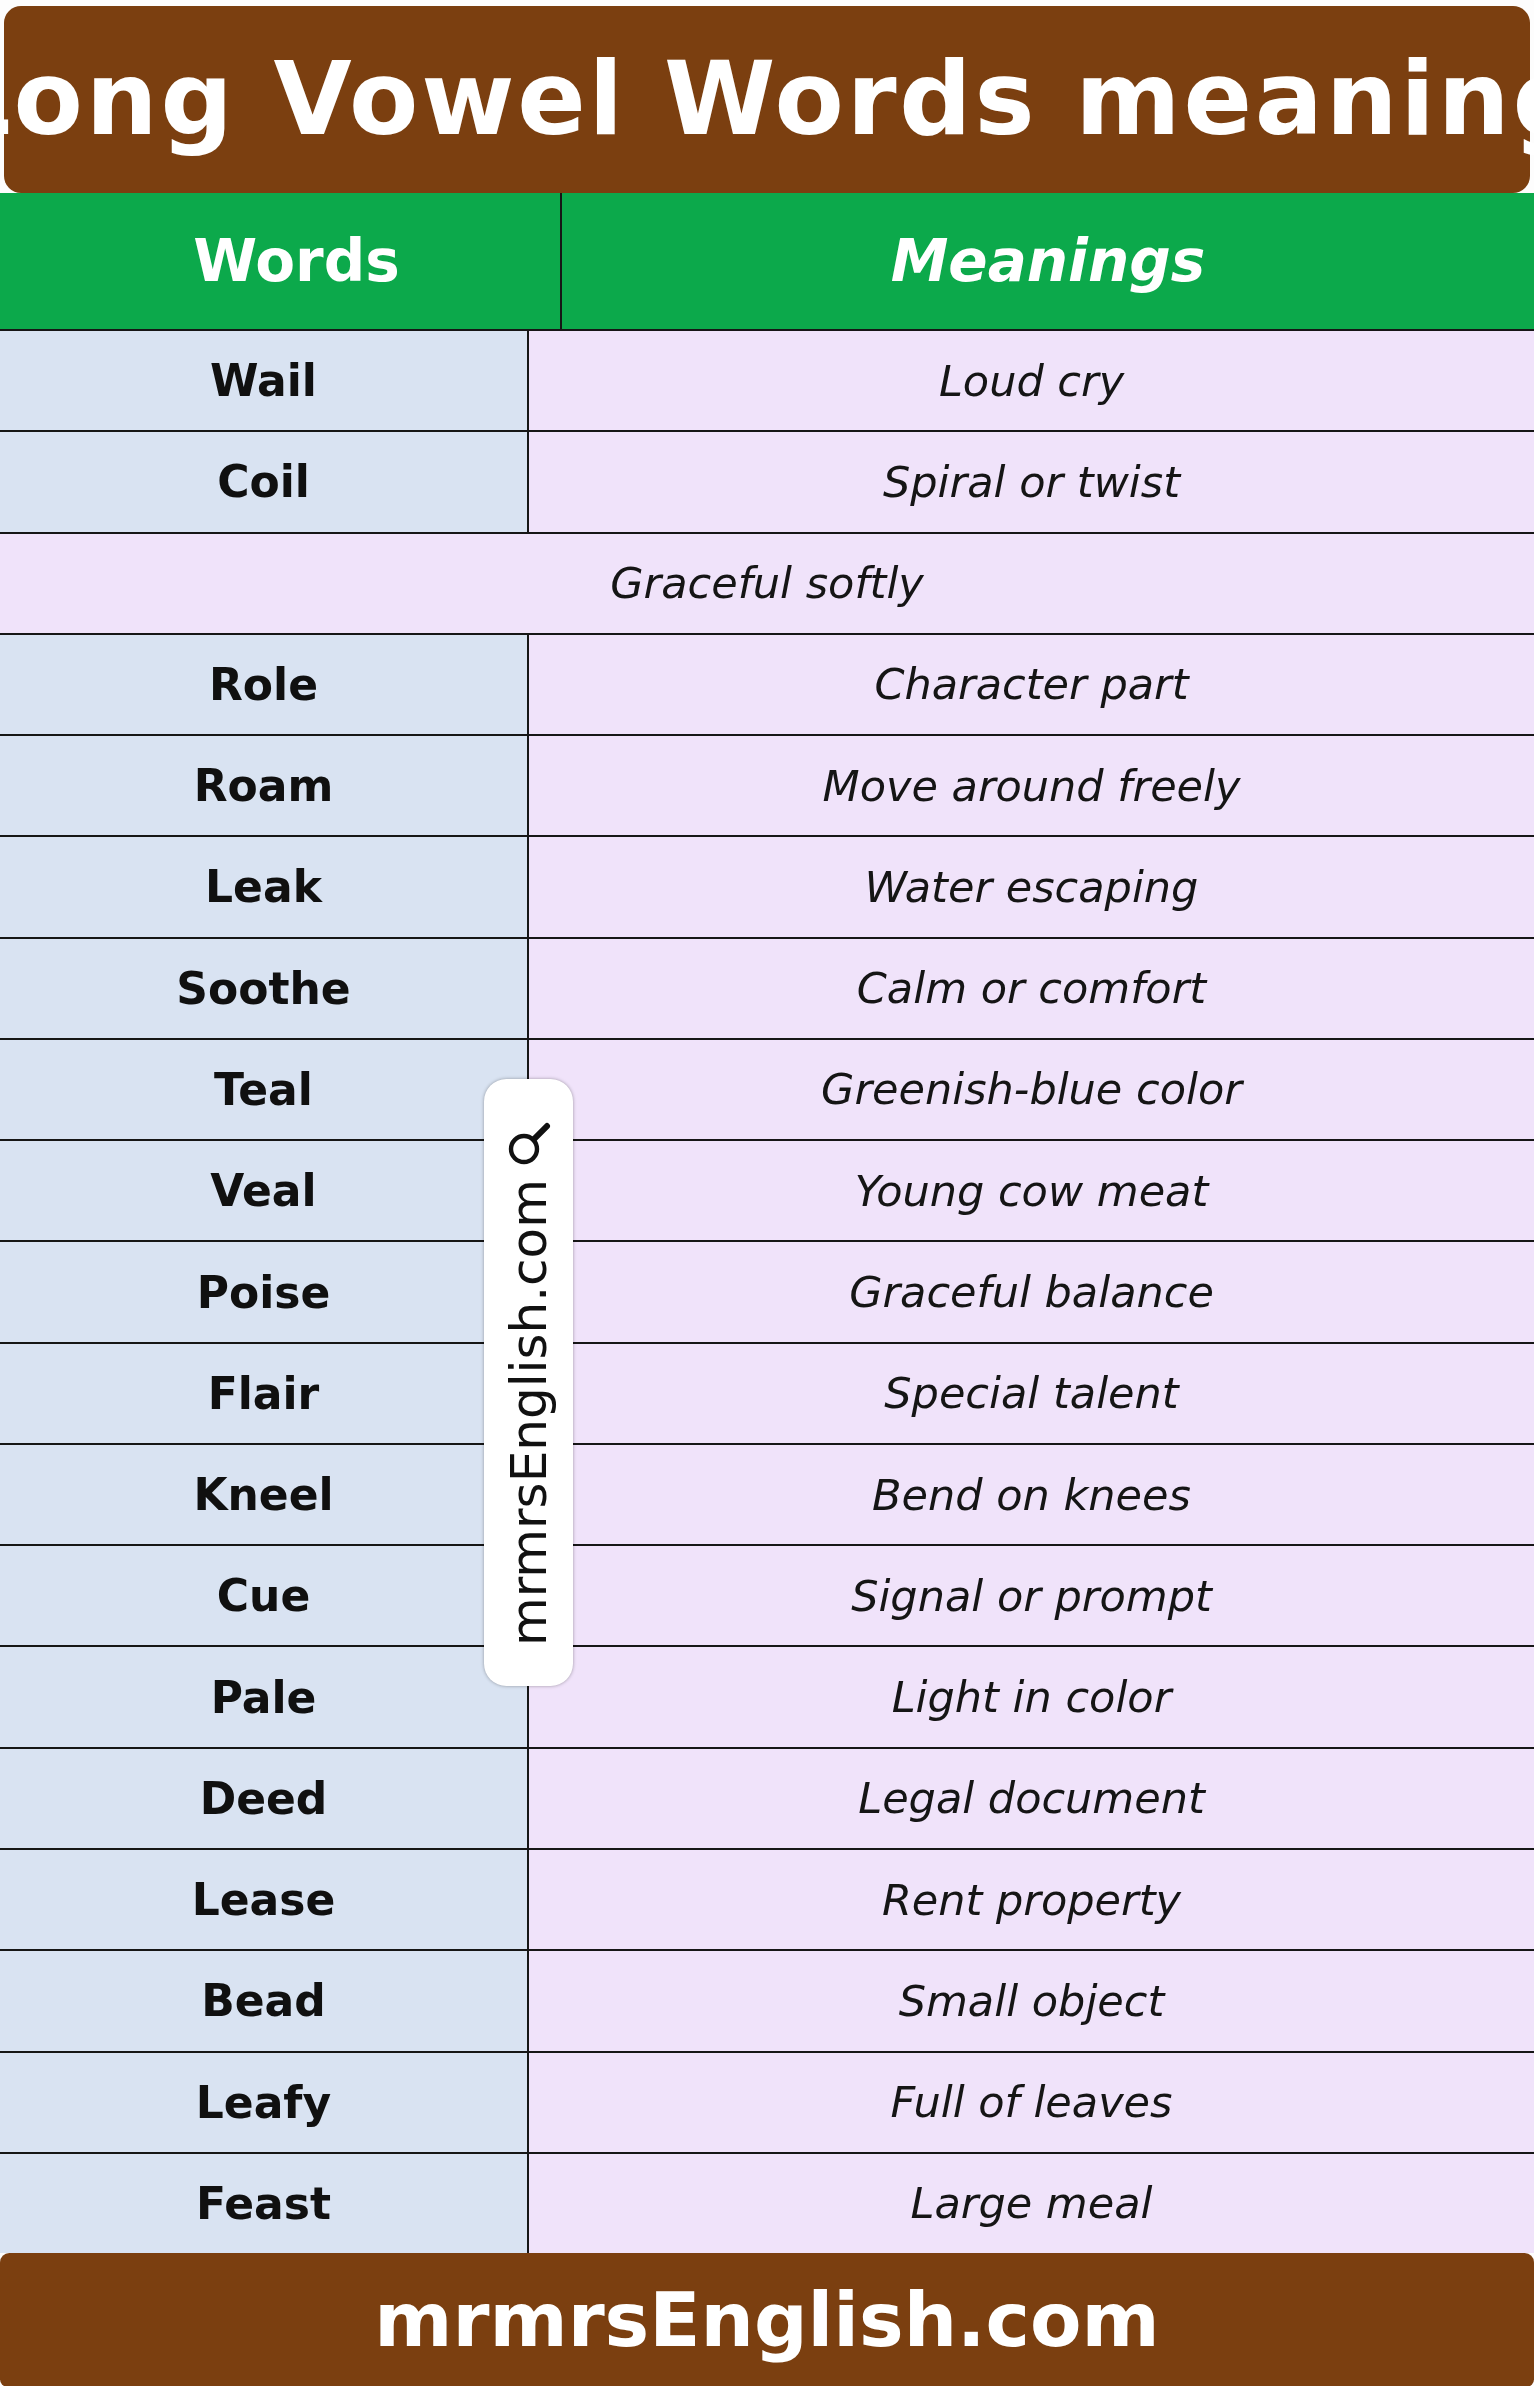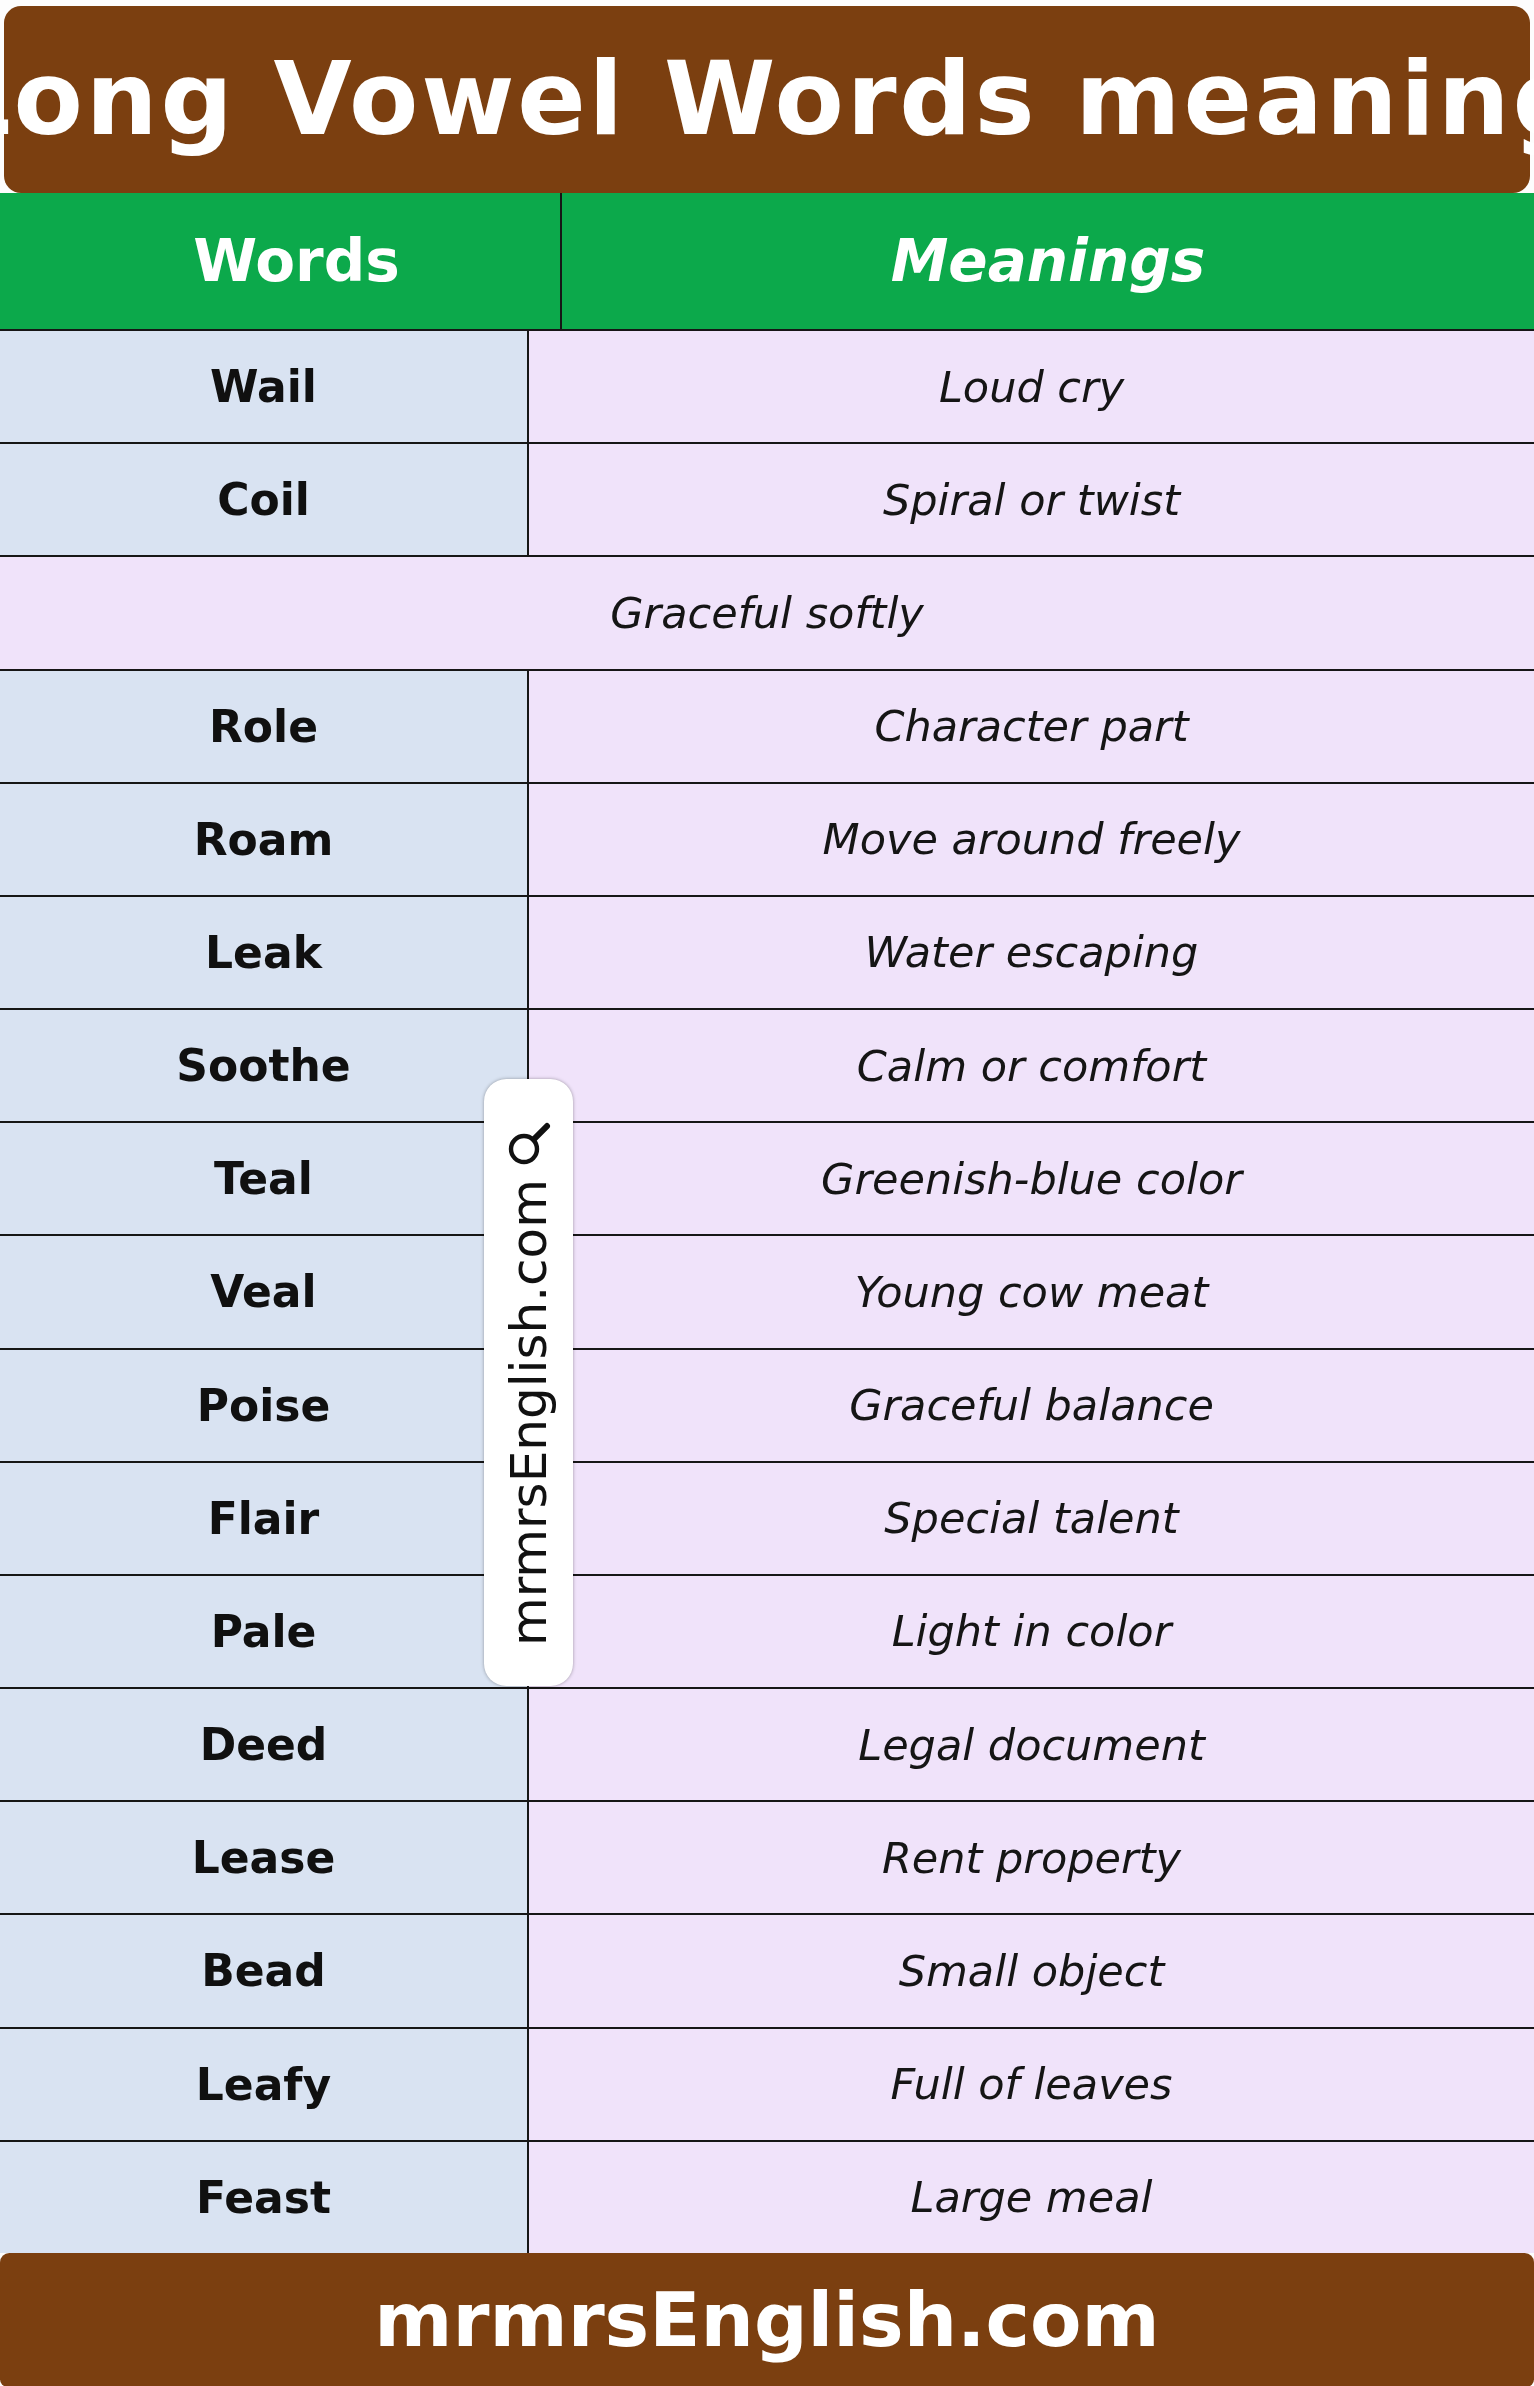--- a/index.html
+++ b/index.html
@@ -115,20 +115,28 @@
         </div>
         <div class="row">
           <div class="c-left">Poise</div>
           <div class="c-right">Graceful balance</div>
         </div>
         <div class="row">
           <div class="c-left">Flair</div>
           <div class="c-right">Special talent</div>
         </div>
         <div class="row">
+          <div class="c-left">Kneel</div>
+          <div class="c-right">Bend on knees</div>
+        </div>
+        <div class="row">
+          <div class="c-left">Cue</div>
+          <div class="c-right">Signal or prompt</div>
+        </div>
+        <div class="row">
           <div class="c-left">Pale</div>
           <div class="c-right">Light in color</div>
         </div>
         <div class="row">
           <div class="c-left">Deed</div>
           <div class="c-right">Legal document</div>
         </div>
         <div class="row">
           <div class="c-left">Lease</div>
           <div class="c-right">Rent property</div>

